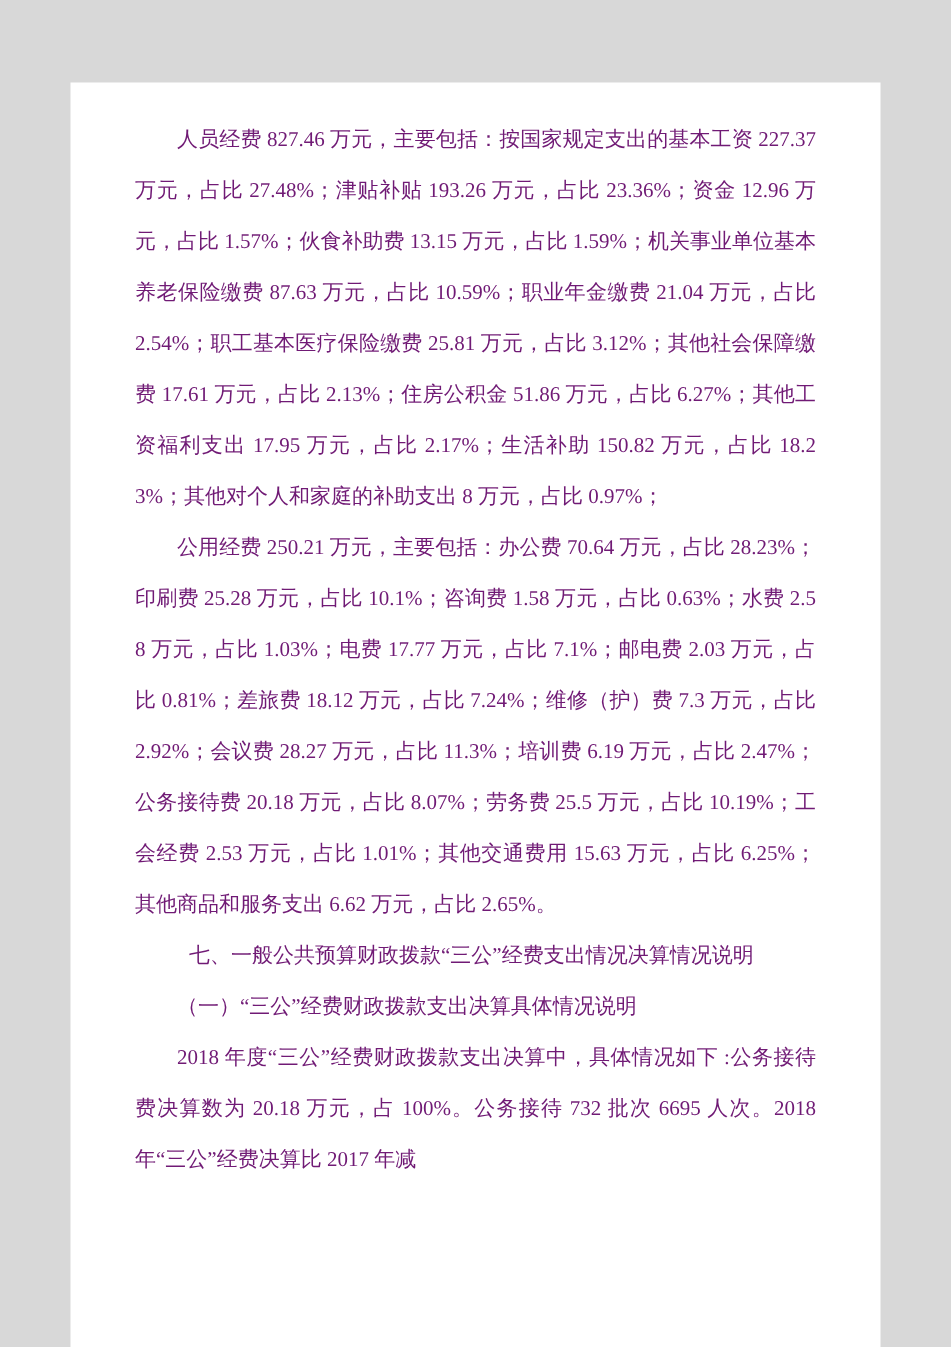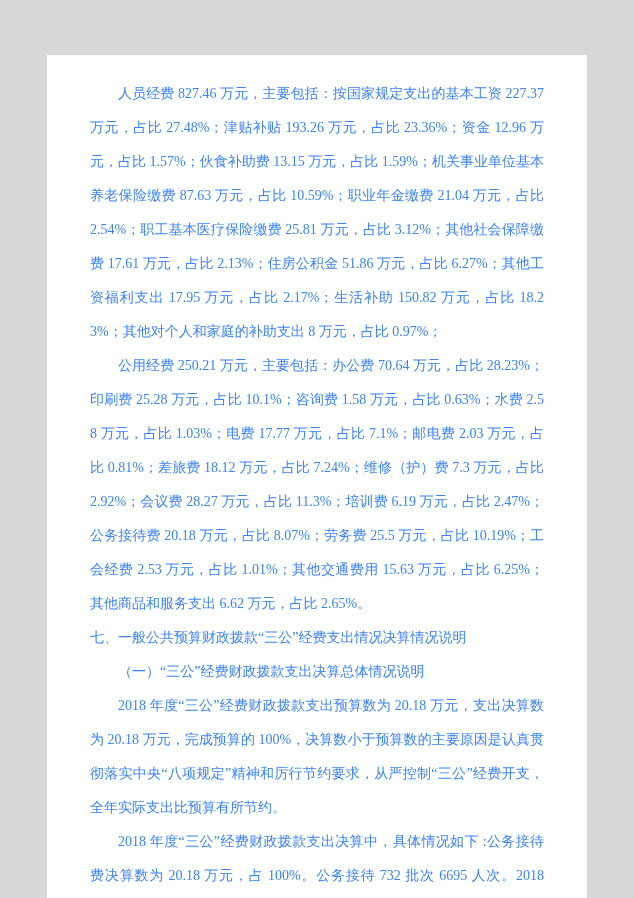--- a/index.html
+++ b/index.html
@@ -27,36 +27,36 @@
     height: 860px; 
     background: #ffffff;
     box-sizing: border-box;
     padding: 22px 43px 0 43px;
     overflow: hidden;
   }
   .para {
     margin: 0;
     font-size: 14px;
     line-height: 34px;
-    color: #3b82f6;
+    color: #701a75;
     text-align: justify;
     word-break: break-all;
   }
   .para.indent {
     text-indent: 2em;
   }
   .para.heading {
     text-indent: 0;
+    margin-left: 36px;
   }
 </style>
 </head>
 <body>
 
 <div class="canvas">
   <div class="paper">
     <p class="para indent">人员经费 827.46 万元，主要包括：按国家规定支出的基本工资 227.37 万元，占比 27.48%；津贴补贴 193.26 万元，占比 23.36%；资金 12.96 万元，占比 1.57%；伙食补助费 13.15 万元，占比 1.59%；机关事业单位基本养老保险缴费 87.63 万元，占比 10.59%；职业年金缴费 21.04 万元，占比 2.54%；职工基本医疗保险缴费 25.81 万元，占比 3.12%；其他社会保障缴费 17.61 万元，占比 2.13%；住房公积金 51.86 万元，占比 6.27%；其他工资福利支出 17.95 万元，占比 2.17%；生活补助 150.82 万元，占比 18.23%；其他对个人和家庭的补助支出 8 万元，占比 0.97%；</p>
     <p class="para indent">公用经费 250.21 万元，主要包括：办公费 70.64 万元，占比 28.23%；印刷费 25.28 万元，占比 10.1%；咨询费 1.58 万元，占比 0.63%；水费 2.58 万元，占比 1.03%；电费 17.77 万元，占比 7.1%；邮电费 2.03 万元，占比 0.81%；差旅费 18.12 万元，占比 7.24%；维修（护）费 7.3 万元，占比 2.92%；会议费 28.27 万元，占比 11.3%；培训费 6.19 万元，占比 2.47%；公务接待费 20.18 万元，占比 8.07%；劳务费 25.5 万元，占比 10.19%；工会经费 2.53 万元，占比 1.01%；其他交通费用 15.63 万元，占比 6.25%；其他商品和服务支出 6.62 万元，占比 2.65%。</p>
     <p class="para heading">七、一般公共预算财政拨款“三公”经费支出情况决算情况说明</p>
-    <p class="para indent">（一）“三公”经费财政拨款支出决算总体情况说明</p>
-    <p class="para indent">2018 年度“三公”经费财政拨款支出预算数为 20.18 万元，支出决算数为 20.18 万元，完成预算的 100%，决算数小于预算数的主要原因是认真贯彻落实中央“八项规定”精神和厉行节约要求，从严控制“三公”经费开支，全年实际支出比预算有所节约。</p>
+    <p class="para indent">（一）“三公”经费财政拨款支出决算具体情况说明</p>
     <p class="para indent">2018 年度“三公”经费财政拨款支出决算中，具体情况如下 :公务接待费决算数为 20.18 万元，占 100%。公务接待 732 批次 6695 人次。2018 年“三公”经费决算比 2017 年减</p>
   </div>
 </div>
 
 </body></html>

